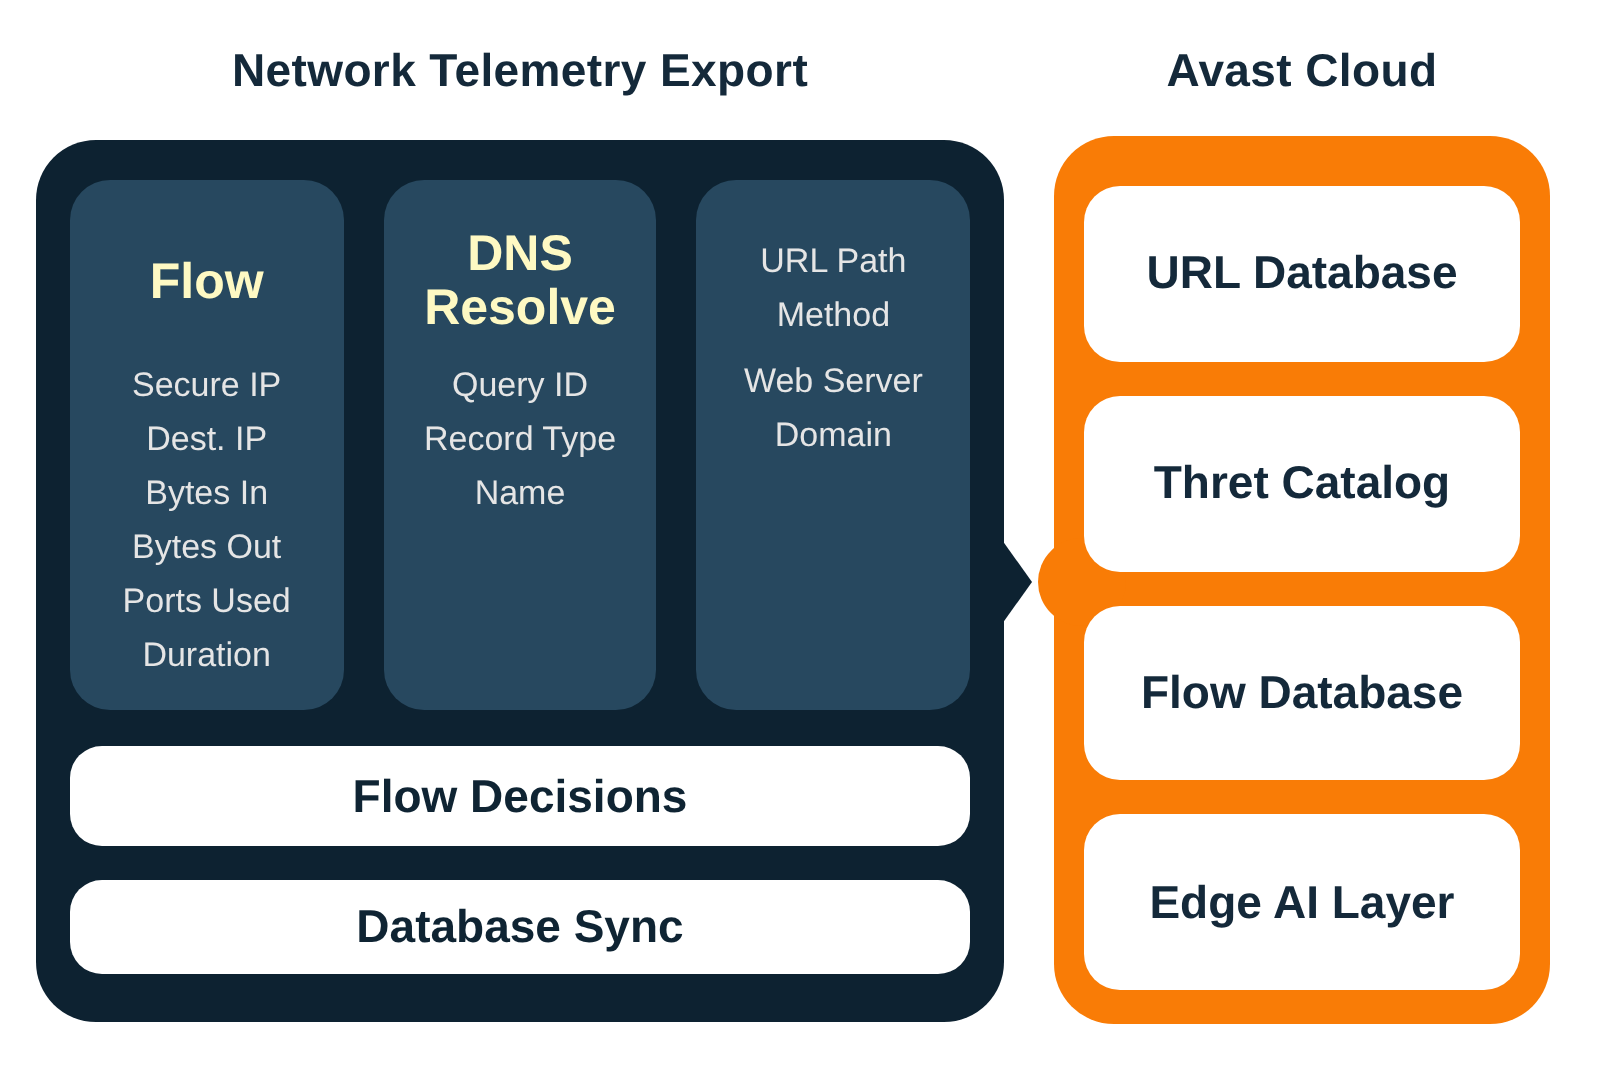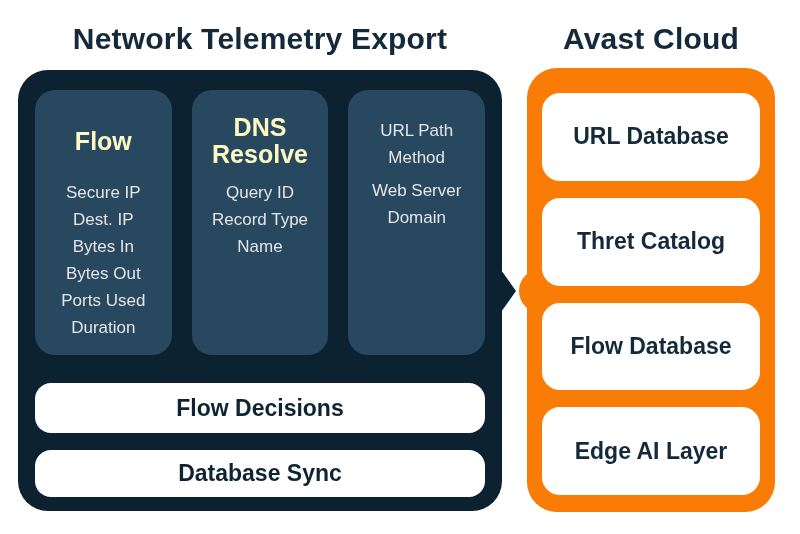--- a/index.html
+++ b/index.html
@@ -10,21 +10,21 @@
     position: relative;
     width: 800px;
     height: 534px;
     background: #ffffff;
     overflow: hidden;
   }
 
   .title {
     position: absolute;
     top: 22px;
-    font-size: 30px;
+    font-size: 23px;
     font-weight: bold;
     color: #14293a;
     text-align: center;
     letter-spacing: 0.2px;
   }
   .left-title  { left: 18px;  width: 484px; }
   .right-title { left: 527px; width: 248px; }
 
   
   .dark-panel {
@@ -68,21 +68,21 @@
   .bar {
     background: #ffffff;
     border-radius: 16px;
     display: flex;
     align-items: center;
     justify-content: center;
     font-weight: bold;
     font-size: 23px;
     color: #0f2433;
   }
-  .bar-1 { margin-top: 28px; height: 50px; }
+  .bar-1 { margin-top: 18px; height: 50px; }
   .bar-2 { margin-top: 17px; height: 47px; }
 
   .arrow {
     position: absolute;
     right: -14px;
     top: 200px;
     width: 15px;
     height: 42px;
     background: #0d2231;
     clip-path: polygon(0 0, 100% 50%, 0 100%);

